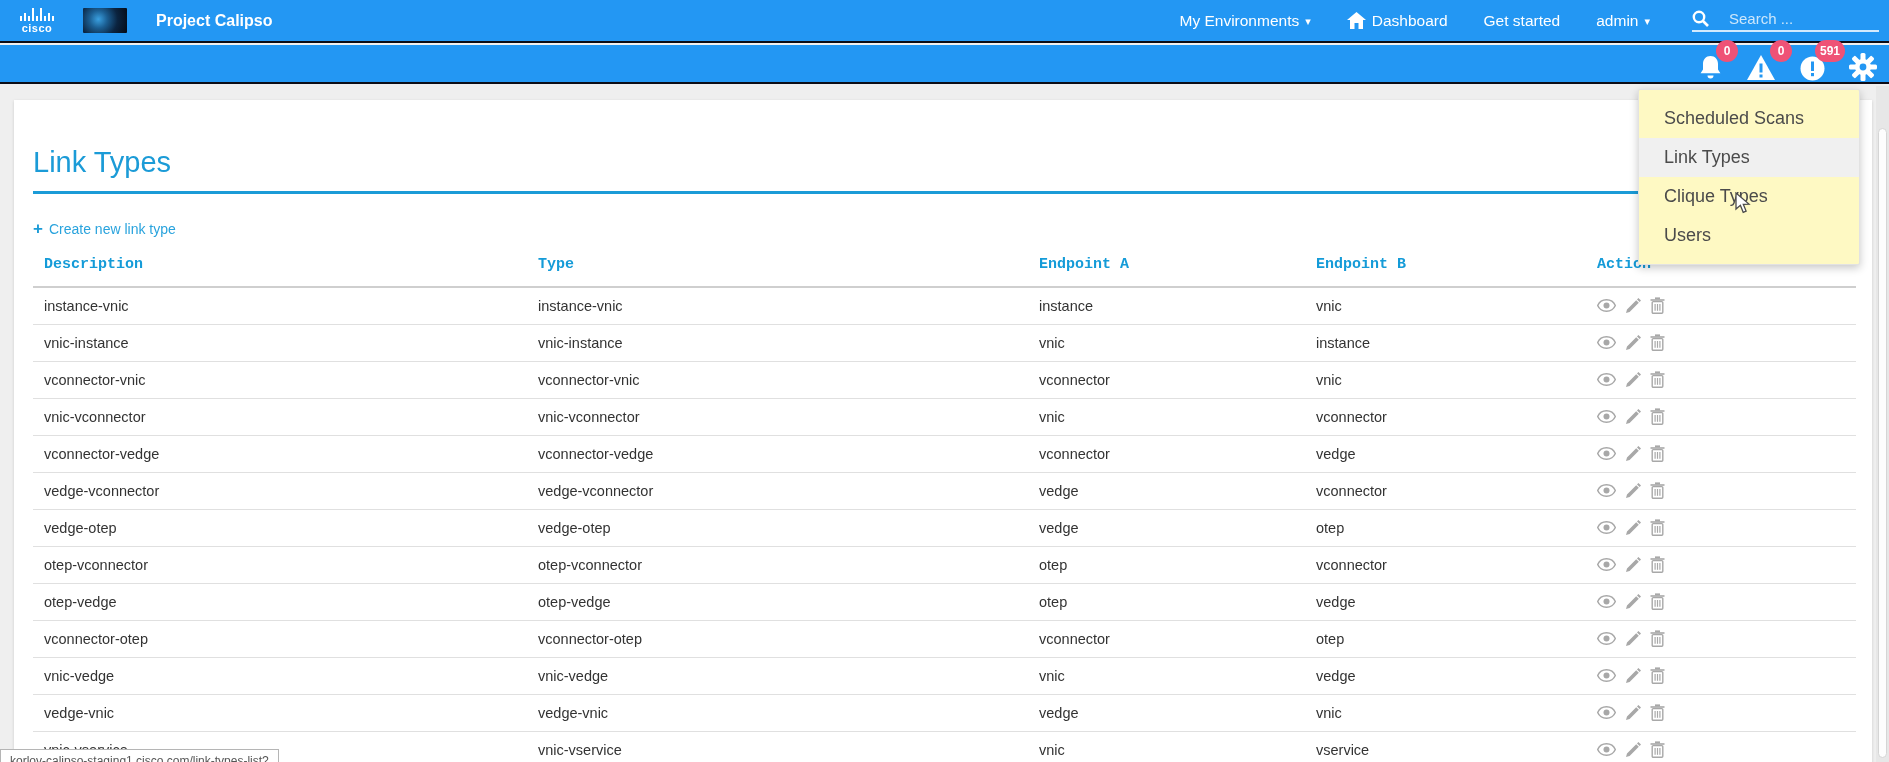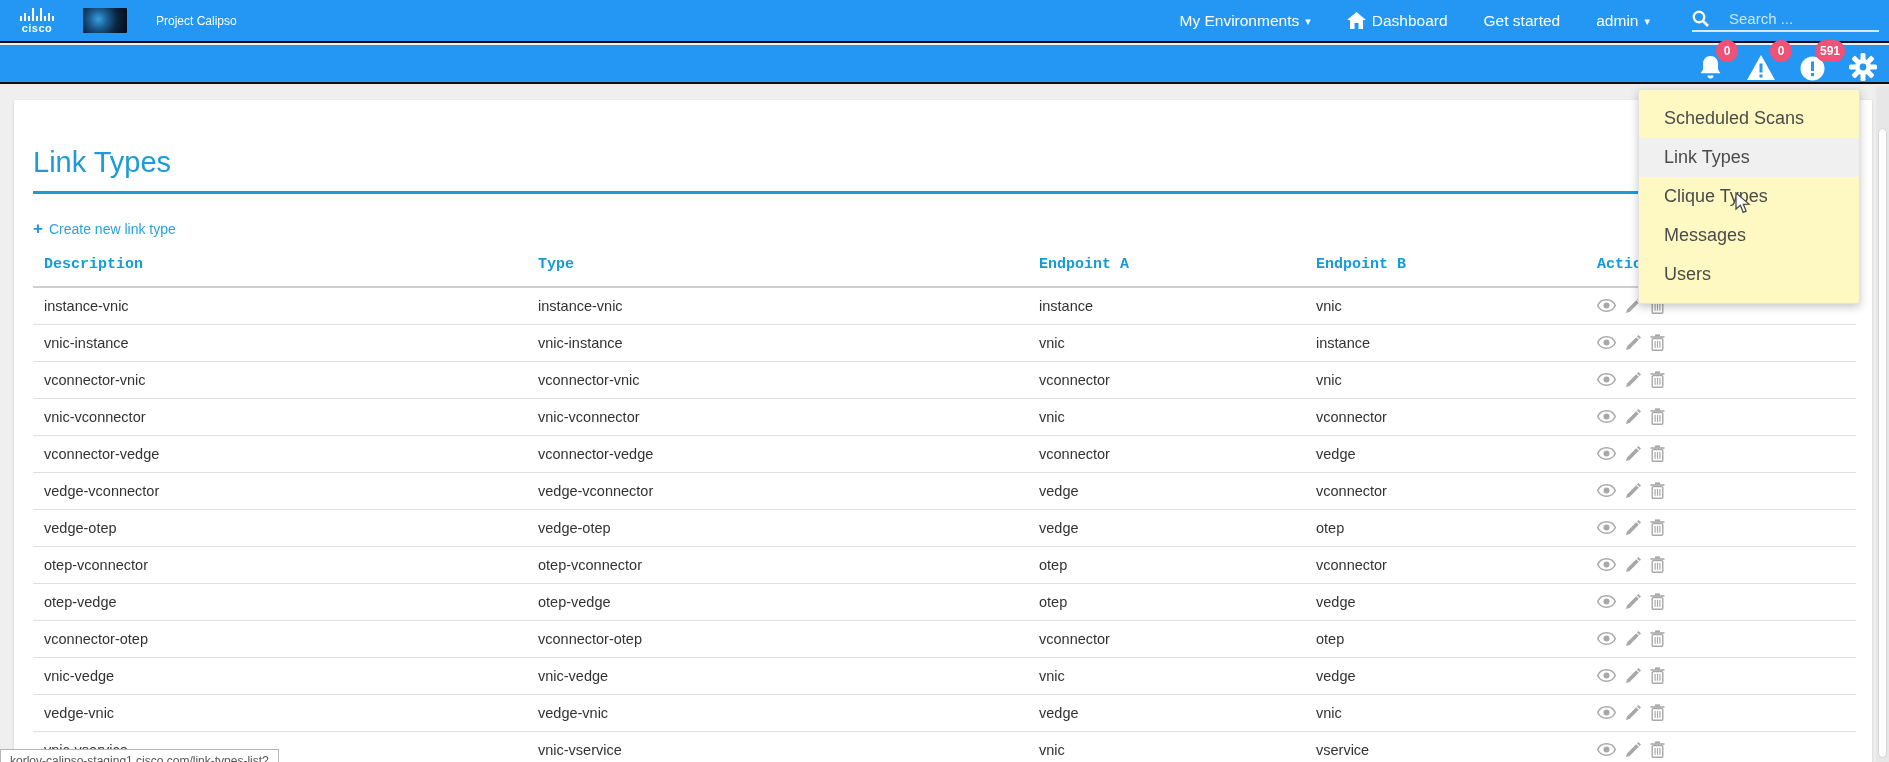--- a/index.html
+++ b/index.html
@@ -19,21 +19,21 @@
   }
   .brand-wrap { display:flex; align-items:center; gap:29px; padding-left:20px;justify-content:space-between; }
   .cisco-logo { display:flex; flex-direction:column; align-items:center; }
   .cisco-bars { display:flex; align-items:flex-end; gap:2px; height:13px; }
   .cisco-bars i { display:block; width:2px; background:#fff; }
   .cisco-word { font-size:11px; font-weight:bold; letter-spacing:.5px; margin-top:1px; }
   .photo-thumb {
     width:44px; height:25px; border-radius:1px;
     background:radial-gradient(circle at 35% 45%, #3aa0e0 0%, #1b5e92 28%, #0b2440 60%, #050a14 100%);
   }
-  .app-title { font-size:12px; font-weight:400; }
+  .app-title { font-size:16px; font-weight:700; }
 
   .top-nav { margin-left:auto; display:flex; align-items:center; gap:36px; padding-right:10px; font-size:15.5px; }
   .nav-item { display:flex; align-items:center; gap:6px; cursor:pointer; white-space:nowrap; }
   .caret { font-size:11px; position:relative; top:1px; }
   .search-wrap { display:flex; align-items:center; gap:20px; border-bottom:2px solid rgba(255,255,255,.8); padding-bottom:3px; margin-left:6px; }
   .search-wrap input {
     background:transparent; border:none; outline:none; color:#fff;
     font-size:15px; width:150px; font-family:"Liberation Sans", sans-serif;
   }
   .search-wrap input::placeholder { color:#cde7fb; }
@@ -568,21 +568,20 @@
     </td>
   </tr>
 </tbody>
   </table>
 </main>
 
 <div class="dropdown" id="settings-menu">
     <div class="item">Scheduled Scans</div>
     <div class="item active">Link Types</div>
     <div class="item">Clique Types</div>
-    <div class="item">Messages</div>
     <div class="item">Users</div>
   </div>
 
 <svg class="cursor" width="19" height="22" viewBox="0 0 19 22">
   <path d="M1 1 L1 17 L5.4 13.3 L8.2 20.3 L11.1 19.1 L8.3 12.3 L14 12.1 Z" fill="#fff" stroke="#4a4a4a" stroke-width="1.3"></path>
 </svg>
 
 <div class="status-tip">korlov-calipso-staging1.cisco.com/link-types-list?</div>
 
 </body></html>

